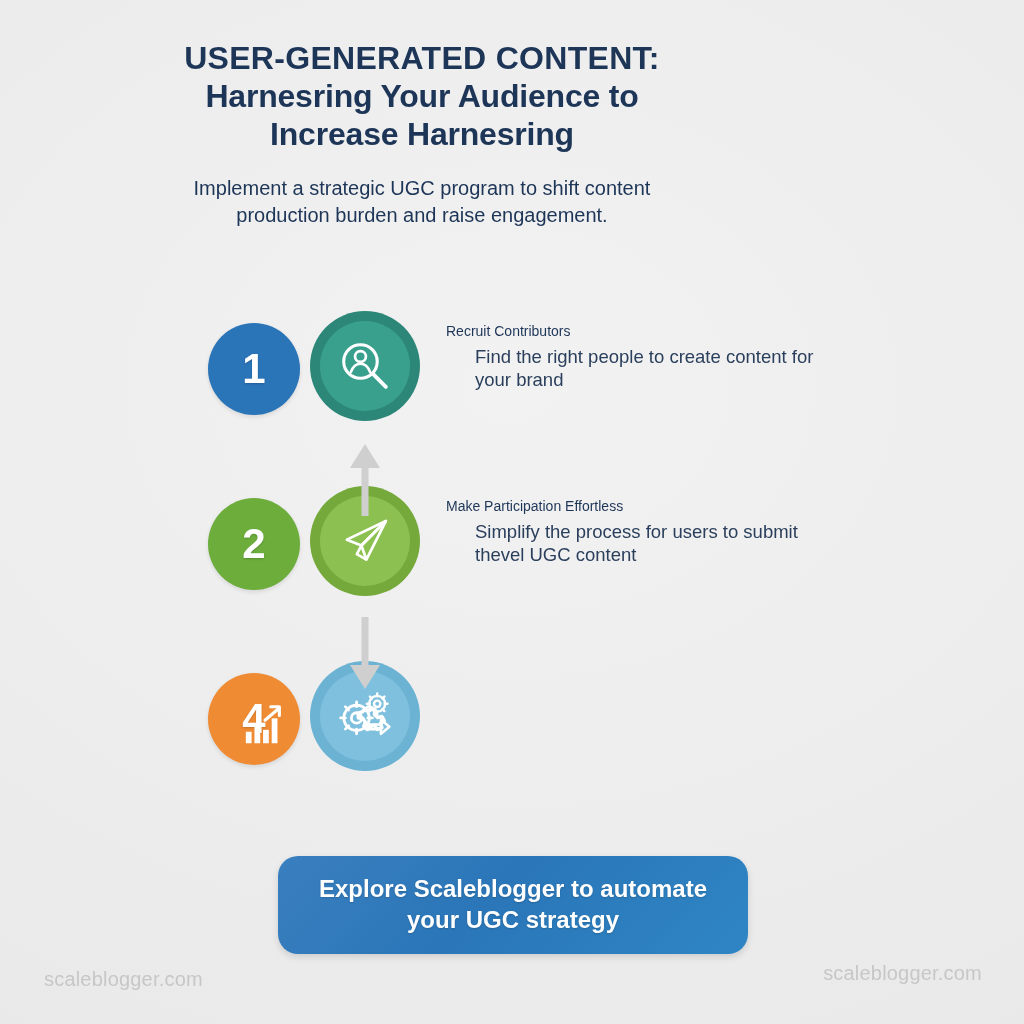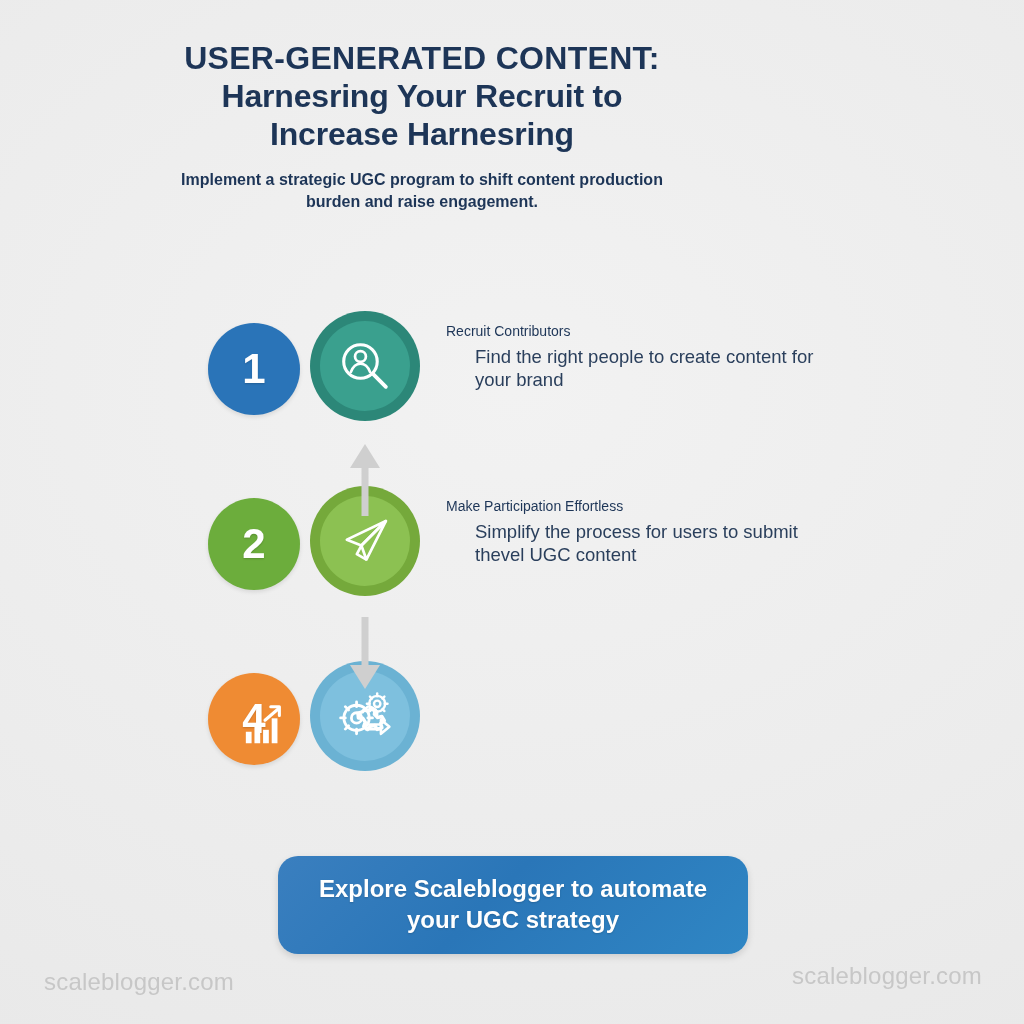--- a/index.html
+++ b/index.html
@@ -44,24 +44,24 @@
   }
   .title-line1 {
     display: block;
     text-transform: uppercase;
     letter-spacing: 0.3px;
   }
   .title-line2 { display: block; }
   .title-line3 { display: block; }
 
   .subtitle {
-    margin-top: 16px;
+    margin-top: 22px;
     color: #1d3557;
-    font-size: 16px;
-    font-weight: 700;
+    font-size: 20px;
+    font-weight: 400;
     line-height: 1.33;
     padding: 0 20px;
   }
 
   
   .steps {
     position: absolute;
     left: 0;
     top: 305px;
     width: 1024px;
@@ -180,36 +180,36 @@
     font-weight: bold;
     line-height: 1.28;
     text-align: center;
     text-shadow: 0 1px 2px rgba(0,0,0,0.16);
   }
 
   
   .watermark {
     position: absolute;
     color: #c7c7c7;
-    font-size: 24px;
+    font-size: 20px;
     font-weight: 400;
     letter-spacing: 0.2px;
   }
   .watermark-left  { left: 44px;  top: 968px; }
   .watermark-right { right: 42px; top: 962px; }
 </style>
 </head>
 <body>
 
 <div class="canvas">
 
   <div class="header">
     <h1 class="title">
       <span class="title-line1">USER-GENERATED CONTENT:</span>
-      <span class="title-line2">Harnesring Your Recruit to</span>
+      <span class="title-line2">Harnesring Your Audience to</span>
       <span class="title-line3">Increase Harnesring</span>
     </h1>
     <p class="subtitle">Implement a strategic UGC program to shift content production burden and raise engagement.</p>
   </div>
 
   <div class="steps">
 
     <div class="step">
       <div class="badge" style="background:#2a74b8;">
         <span class="badge-num">1</span>

